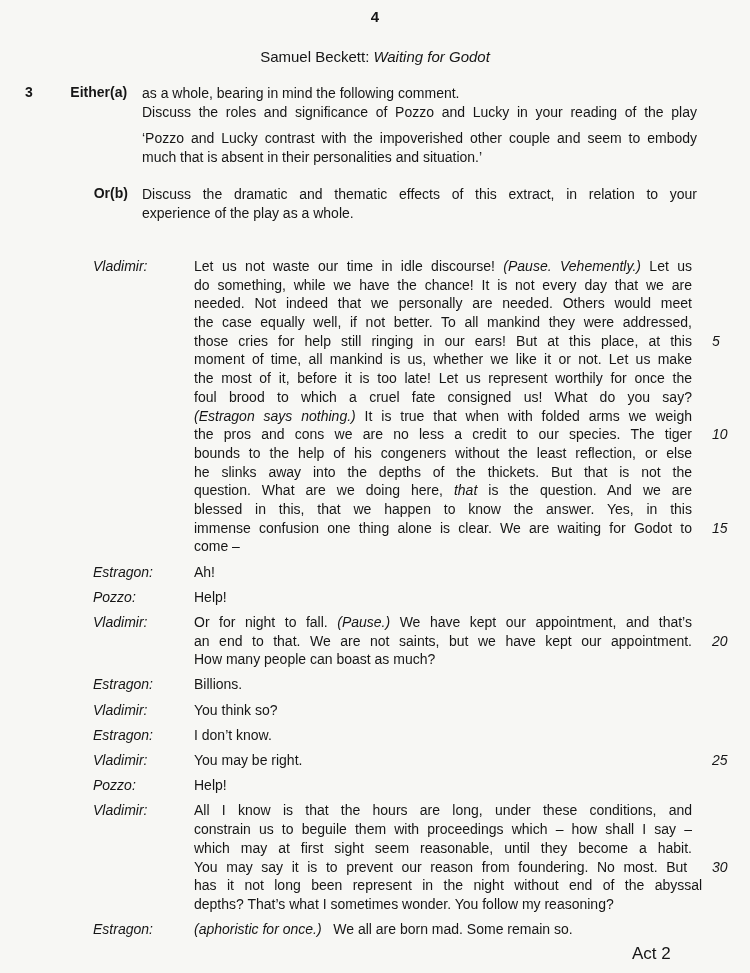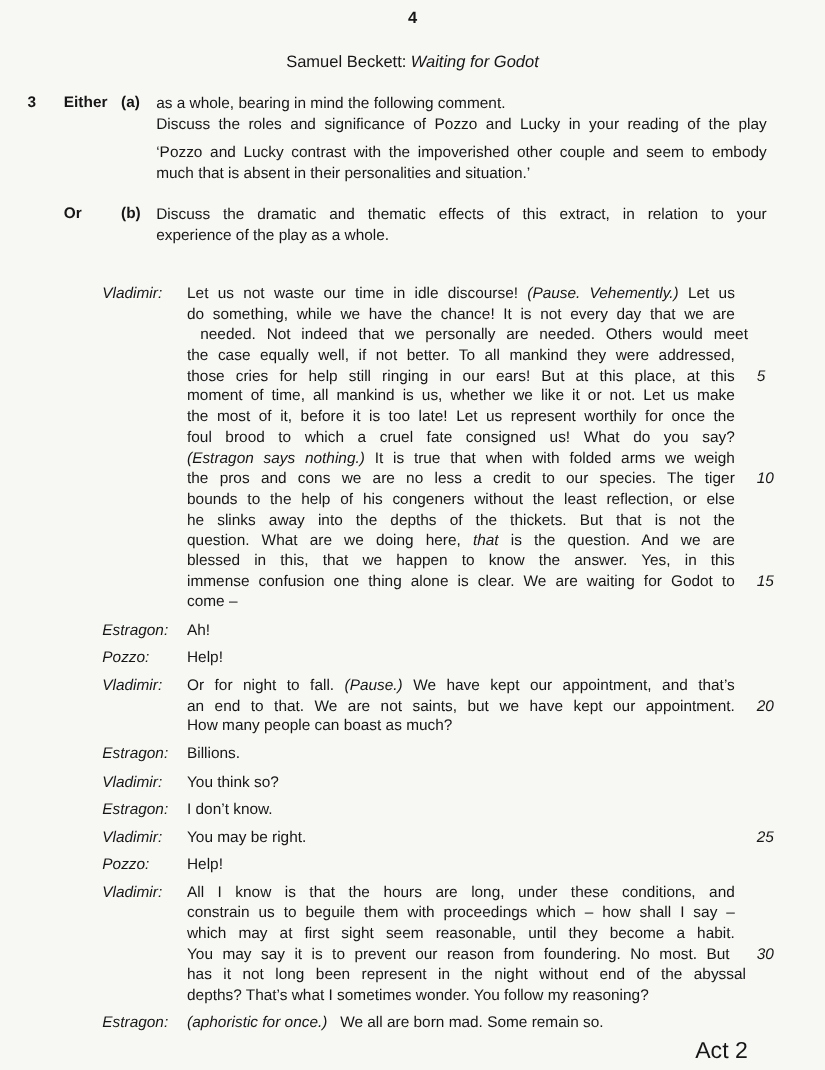--- a/index.html
+++ b/index.html
@@ -20,41 +20,41 @@
   }
   .title{
     position:absolute;top:48px;left:0;right:0;
     text-align:center;font-size:15px;
   }
   .title .author{margin-right:4px;}
   .qrow{position:absolute;left:25px;display:flex;align-items:flex-start;}
   .qrow-a{top:84px;}
   .qrow-b{top:185px;}
   .qnum{width:33px;font-weight:bold;}
-  .qlabel{width:52px;font-weight:bold;}
+  .qlabel{width:52px;font-weight:bold;text-align:right;}
   .qpart{width:32px;font-weight:bold;}
   .qtext{width:555px;}
   .lines-block{position:relative;}
   .qtext .lines-block{width:555px;}
   .quote-block{margin-top:8px;}
   .line{
     height:18.7px;line-height:18.7px;
     white-space:nowrap;position:relative;
   }
   .extract{position:absolute;left:93px;top:257px;width:640px;}
-  .speech{display:flex;margin-bottom:6.5px;}
+  .speech{display:flex;margin-bottom:6.5px;gap:24px;}
   .speaker{width:77px;flex:0 0 77px;line-height:18.7px;}
   .sp-lines{width:498px;flex:0 0 498px;}
   .lnum{
     position:absolute;left:518px;top:0;
     font-style:italic;white-space:nowrap;
   }
   .footer{
     position:absolute;left:632px;top:944px;
-    font-size:21px;
+    font-size:17px;
   }
 </style>
 </head>
 <body>
 
 <div class="page">
 
   <div class="pagenum">4</div>
 
   <div class="title"><span class="author">Samuel Beckett:</span><em>Waiting for Godot</em></div>
@@ -86,21 +86,21 @@
         </div>
     </div>
   </div>
 
   <div class="extract">
       <div class="speech">
         <div class="speaker"><em>Vladimir:</em></div>
         <div class="sp-lines lines-block">
           <div class="line"><span class="txt" style="word-spacing: 4.54px;">Let us not waste our time in idle discourse! <em>(Pause. Vehemently.)</em> Let us</span></div>
           <div class="line"><span class="txt" style="word-spacing: 3.94px; margin-top: 14px;">do something, while we have the chance! It is not every day that we are</span></div>
-          <div class="line"><span class="txt" style="word-spacing: 5.9px; margin-left: 12px;">needed. Not indeed that we personally are needed. Others would meet</span></div>
+          <div class="line"><span class="txt" style="word-spacing: 5.9px;">needed. Not indeed that we personally are needed. Others would meet</span></div>
           <div class="line"><span class="txt" style="word-spacing: 4.75px; text-align: center;">the case equally well, if not better. To all mankind they were addressed,</span></div>
           <div class="line"><span class="txt" style="word-spacing: 6.22px;">those cries for help still ringing in our ears! But at this place, at this</span><span class="lnum">5</span></div>
           <div class="line"><span class="txt" style="word-spacing: 3.42px;">moment of time, all mankind is us, whether we like it or not. Let us make</span></div>
           <div class="line"><span class="txt" style="word-spacing: 3.84px;">the most of it, before it is too late! Let us represent worthily for once the</span></div>
           <div class="line"><span class="txt" style="word-spacing: 8.42px;">foul brood to which a cruel fate consigned us! What do you say?</span></div>
           <div class="line"><span class="txt" style="word-spacing: 4.99px;"><em>(Estragon says nothing.)</em> It is true that when with folded arms we weigh</span></div>
           <div class="line"><span class="txt" style="word-spacing: 6.35px;">the pros and cons we are no less a credit to our species. The tiger</span><span class="lnum">10</span></div>
           <div class="line"><span class="txt" style="word-spacing: 5.05px;">bounds to the help of his congeners without the least reflection, or else</span></div>
           <div class="line"><span class="txt" style="word-spacing: 8.02px;">he slinks away into the depths of the thickets. But that is not the</span></div>
           <div class="line"><span class="txt" style="word-spacing: 7.13px;">question. What are we doing here, <em>that</em> is the question. And we are</span></div>

